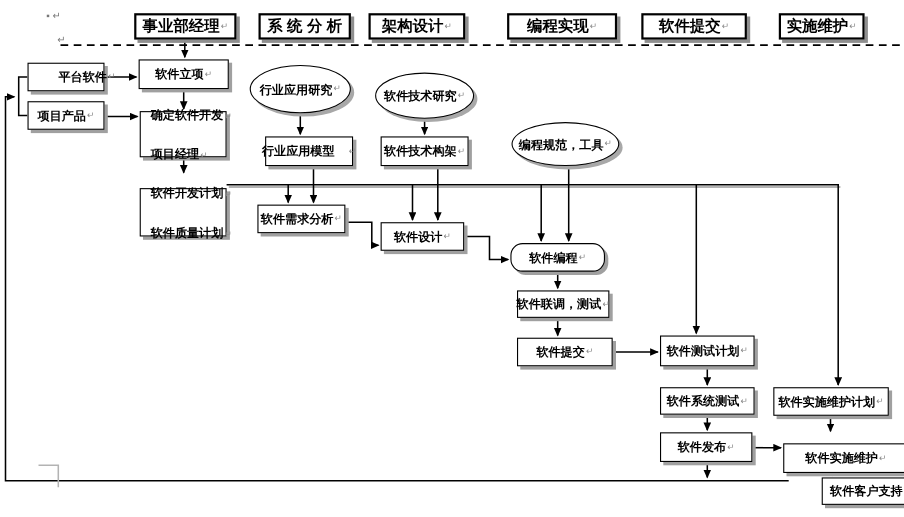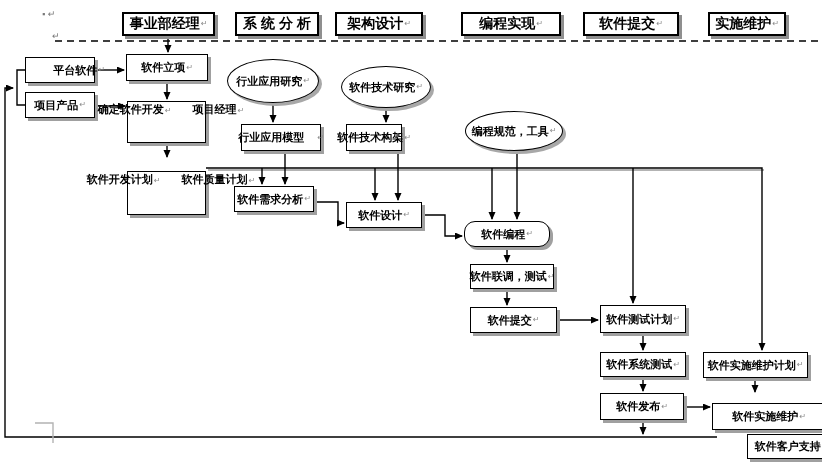--- a/index.html
+++ b/index.html
@@ -13,21 +13,21 @@
     box-shadow:3px 3px 0 #8f8f8f;box-sizing:border-box;
     display:flex;align-items:center;justify-content:center;
     font-weight:bold;font-size:14px;color:#000;white-space:nowrap;
   }
   .node{
     position:absolute;background:#fff;border:1px solid #000;
     box-shadow:3px 3px 0 #a0a0a0;box-sizing:border-box;
     display:flex;align-items:center;justify-content:center;
     font-weight:bold;font-size:11px;color:#000;white-space:nowrap;
   }
-  .node.multi{align-items:flex-start;justify-content:center;padding-left:9px;gap:21px;}
+  .node.multi{flex-direction:column;align-items:flex-start;justify-content:center;padding-left:9px;gap:21px;}
   .ellipse{
     position:absolute;background:#fff;border:1px solid #000;border-radius:50%;
     box-shadow:3px 3px 0 #a8a8a8;box-sizing:border-box;
     display:flex;align-items:center;justify-content:center;
     font-weight:bold;font-size:11px;color:#000;white-space:nowrap;
   }
   .spaced{letter-spacing:4px;text-indent:4px;}
   .ret{font-size:8px;color:#8a8a8a;font-weight:normal;margin-left:1px;line-height:1;}
   .topmark{position:absolute;color:#777;font-size:9px;line-height:1;}
   .topmark.m1{left:42px;top:10px;}
@@ -118,21 +118,21 @@
         <div><span>项目经理</span><span class="ret">↵</span></div>
       </div>
       <div class="node multi" style="left: 127px; top: 171px; width: 79px; height: 44px;">
         <div><span>软件开发计划</span><span class="ret">↵</span></div>
         <div><span>软件质量计划</span><span class="ret">↵</span></div>
       </div>
       <div class="node" style="left: 241px; top: 124px; width: 80px; height: 27px; gap: 12px;">
         <span>行业应用模型</span>
         <span class="ret">↵</span>
       </div>
-      <div class="node" style="left: 346px; top: 124px; width: 56px; height: 27px;">
+      <div class="node" style="left: 346px; top: 124px; width: 80px; height: 27px;">
         <span>软件技术构架</span>
         <span class="ret">↵</span>
       </div>
       <div class="node" style="left: 234px; top: 186px; width: 80px; height: 26px;">
         <span>软件需求分析</span>
         <span class="ret">↵</span>
       </div>
       <div class="node" style="left: 346px; top: 202px; width: 76px; height: 26px;">
         <span>软件设计</span>
         <span class="ret">↵</span>

